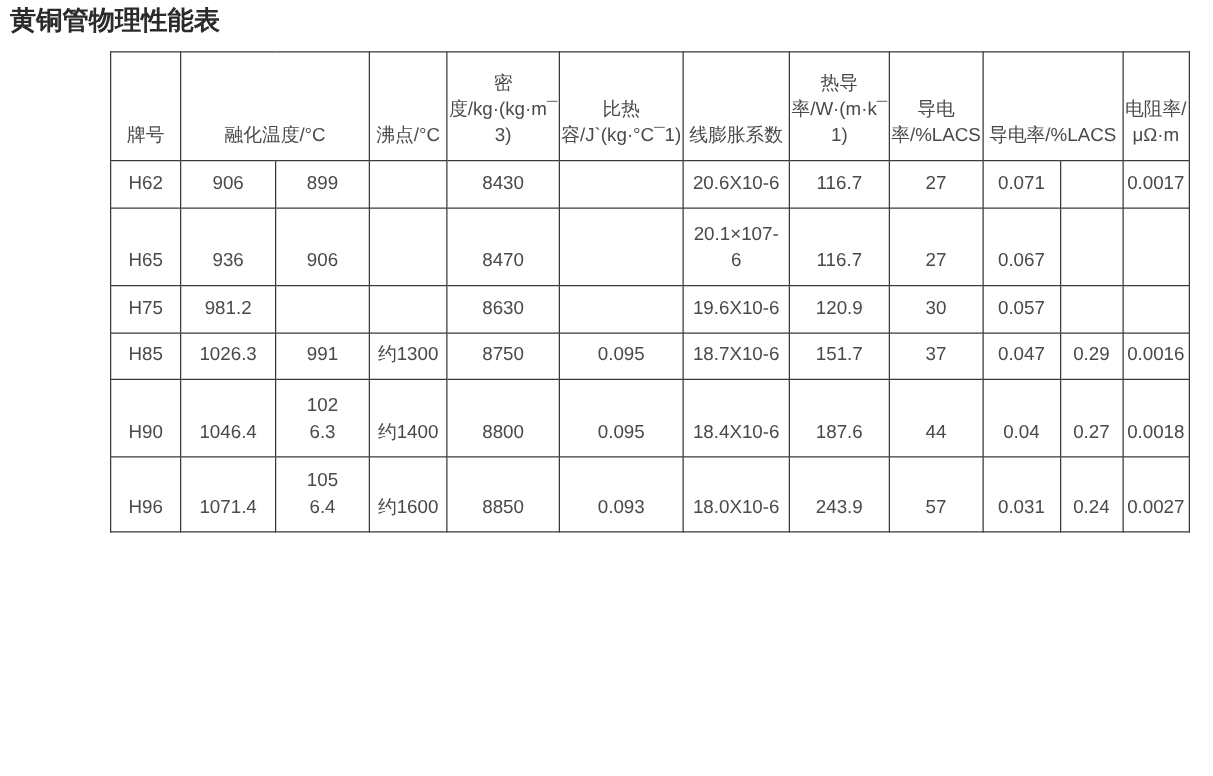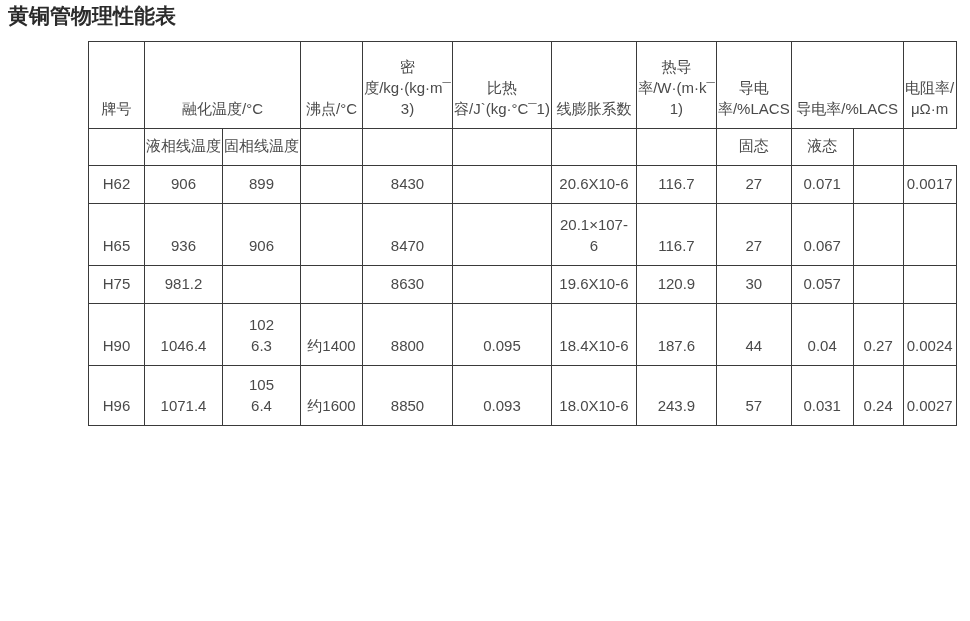--- a/index.html
+++ b/index.html
@@ -83,33 +83,20 @@
           <th>线膨胀系数</th>
           <th>热导
 率/W·(m·k¯
 1)</th>
           <th>导电
 率/%LACS</th>
           <th colspan="2">导电率/%LACS</th>
           <th>电阻率/
 μΩ·m</th>
         </tr>
-        <tr style="height: 37px;">
-          <th></th>
-          <th>液相线温度</th>
-          <th>固相线温度</th>
-          <th></th>
-          <th></th>
-          <th></th>
-          <th></th>
-          <th></th>
-          <th>固态</th>
-          <th>液态</th>
-          <th></th>
-        </tr>
       </thead>
     <tbody>
         <tr style="height: 38px;">
           <td>H62</td>
           <td>906</td>
           <td>899</td>
           <td></td>
           <td>8430</td>
           <td></td>
           <td>20.6X10-6</td>
@@ -141,34 +128,48 @@
           <td></td>
           <td>8630</td>
           <td></td>
           <td>19.6X10-6</td>
           <td>120.9</td>
           <td>30</td>
           <td>0.057</td>
           <td></td>
           <td></td>
         </tr>
+        <tr style="height: 37px;">
+          <td>H85</td>
+          <td>1026.3</td>
+          <td>991</td>
+          <td>约1300</td>
+          <td>8750</td>
+          <td>0.095</td>
+          <td>18.7X10-6</td>
+          <td>151.7</td>
+          <td>37</td>
+          <td>0.047</td>
+          <td>0.29</td>
+          <td>0.0016</td>
+        </tr>
         <tr style="height: 62px;">
           <td>H90</td>
           <td>1046.4</td>
           <td>102
 6.3</td>
           <td>约1400</td>
           <td>8800</td>
           <td>0.095</td>
           <td>18.4X10-6</td>
           <td>187.6</td>
           <td>44</td>
           <td>0.04</td>
           <td>0.27</td>
-          <td>0.0024</td>
+          <td>0.0018</td>
         </tr>
         <tr style="height: 60px;">
           <td>H96</td>
           <td>1071.4</td>
           <td>105
 6.4</td>
           <td>约1600</td>
           <td>8850</td>
           <td>0.093</td>
           <td>18.0X10-6</td>

